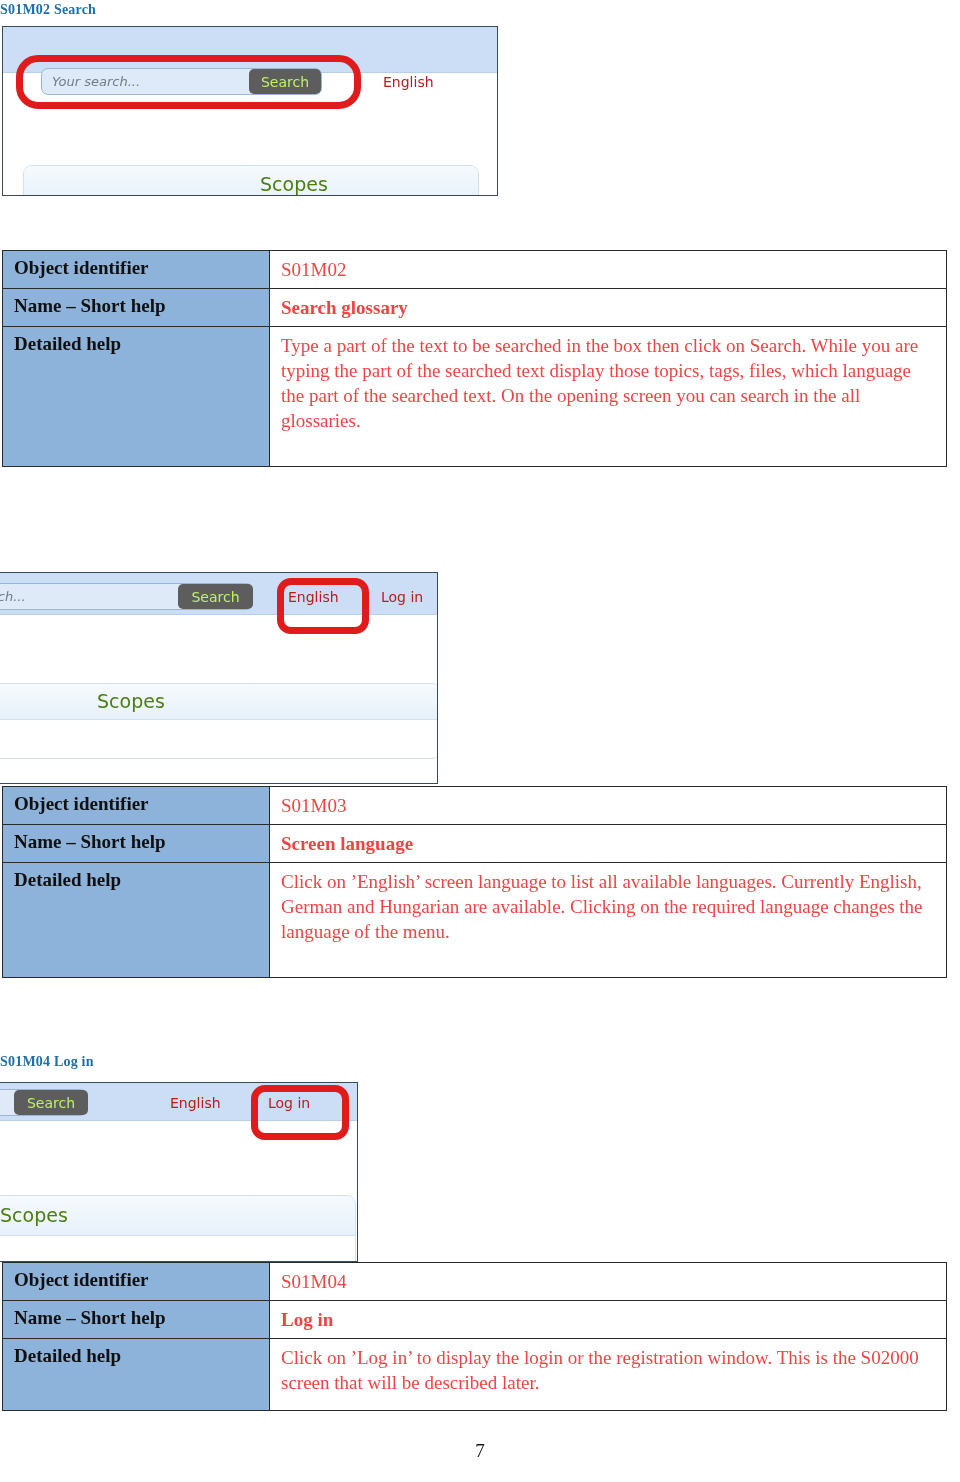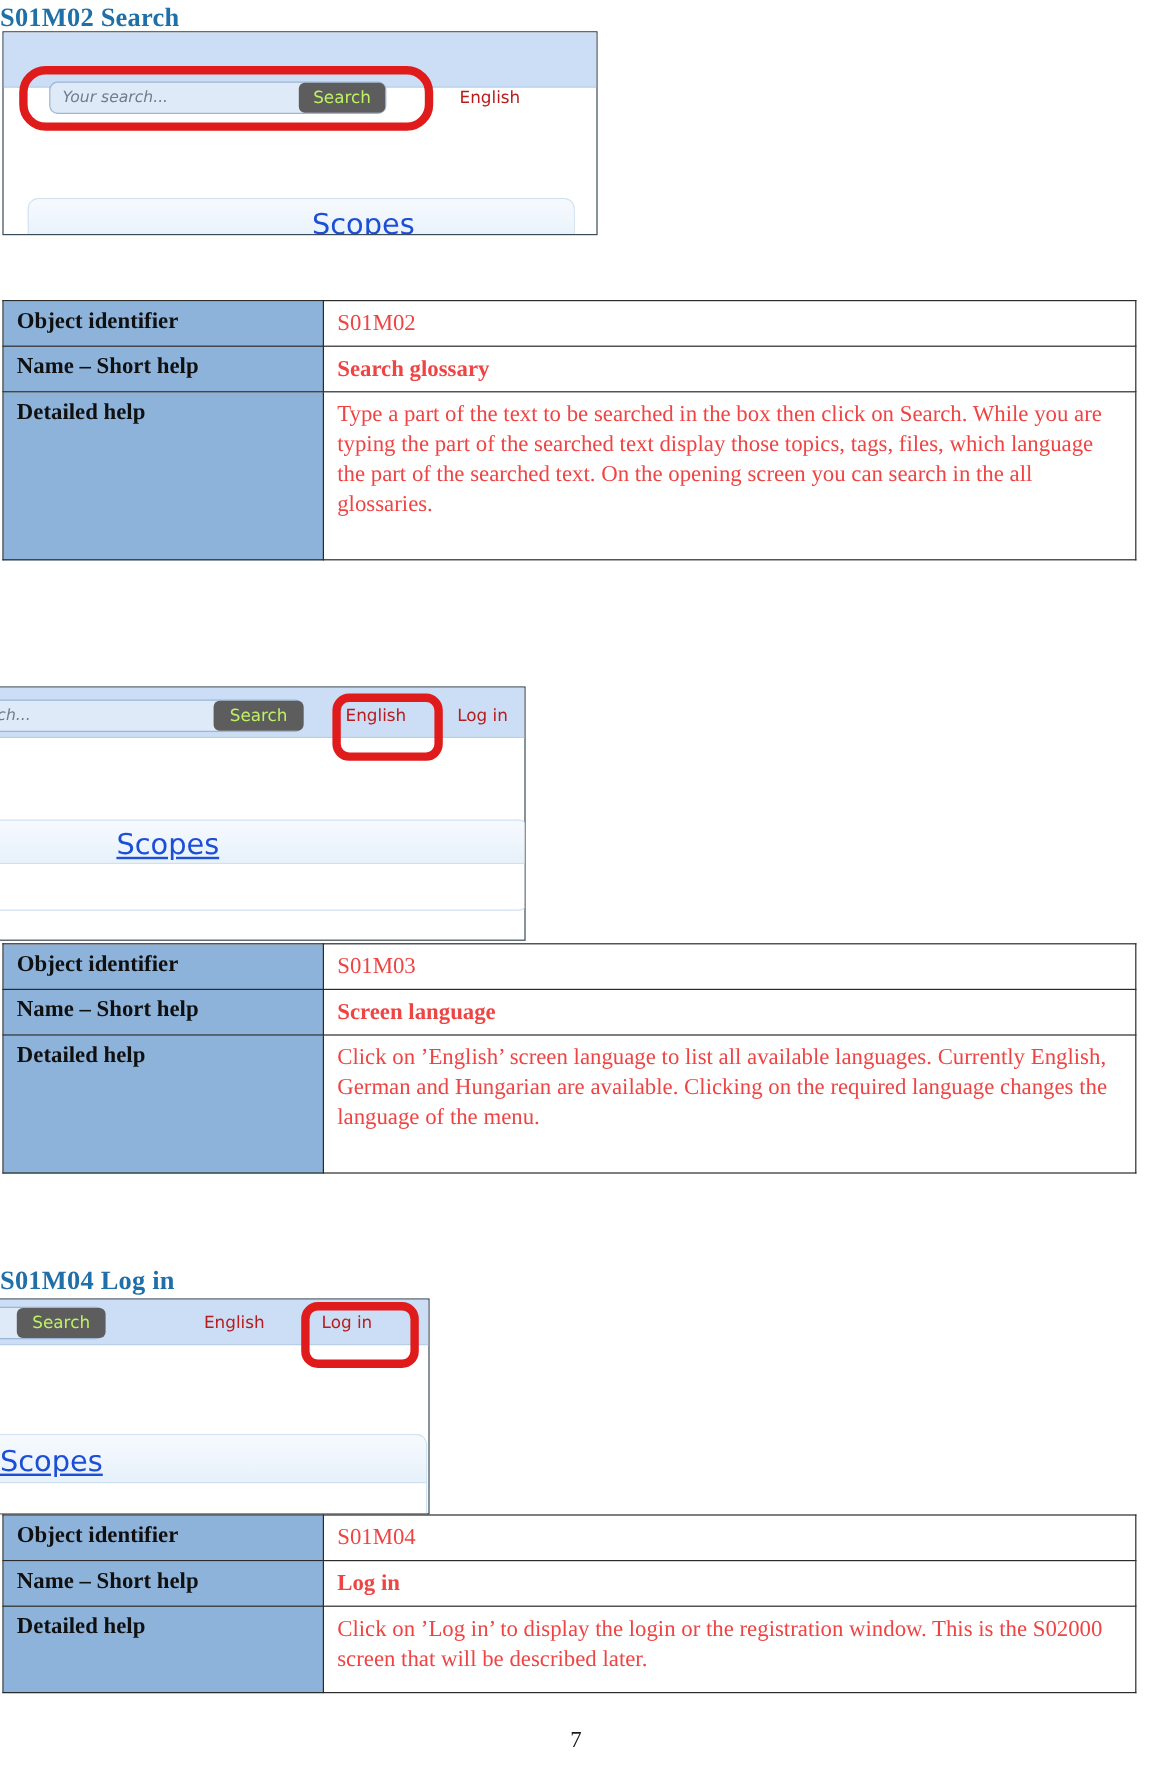--- a/index.html
+++ b/index.html
@@ -13,21 +13,21 @@
     position: relative;
     font-family: "Liberation Serif", serif;
     overflow: hidden;
   }
 
   
   .sec-heading {
     position: absolute;
     font-family: "Liberation Serif", serif;
     font-weight: bold;
-    font-size: 22px;
+    font-size: 14px;
     color: #1F6FA8;
     letter-spacing: 0.2px;
     white-space: nowrap;
   }
 
   
   .shot {
     position: absolute;
     background: #ffffff;
     border: 1px solid #3a4a56;
@@ -99,25 +99,24 @@
     left: 0; right: 0; top: 0;
     height: 36px;
     background: linear-gradient(#f6fafe, #e7f1fa);
     border-bottom: 1px solid #cfe0ef;
     box-sizing: border-box;
     display: flex;
     align-items: center;
   }
   .scopes-title {
     font-family: "DejaVu Sans", sans-serif;
-    font-size: 24px;
-    color: #1d4ed8;
-    white-space: nowrap;
-    position: absolute;
-    text-decoration: underline;
+    font-size: 19px;
+    color: #4d7c0f;
+    white-space: nowrap;
+    position: absolute;
   }
   .scope-chip {
     position: absolute;
     background: #fef9c3;
     border: 7px solid #14b8a6;
     border-radius: 7px;
     height: 24px;
     box-sizing: border-box;
     display: flex;
     align-items: flex-start;

